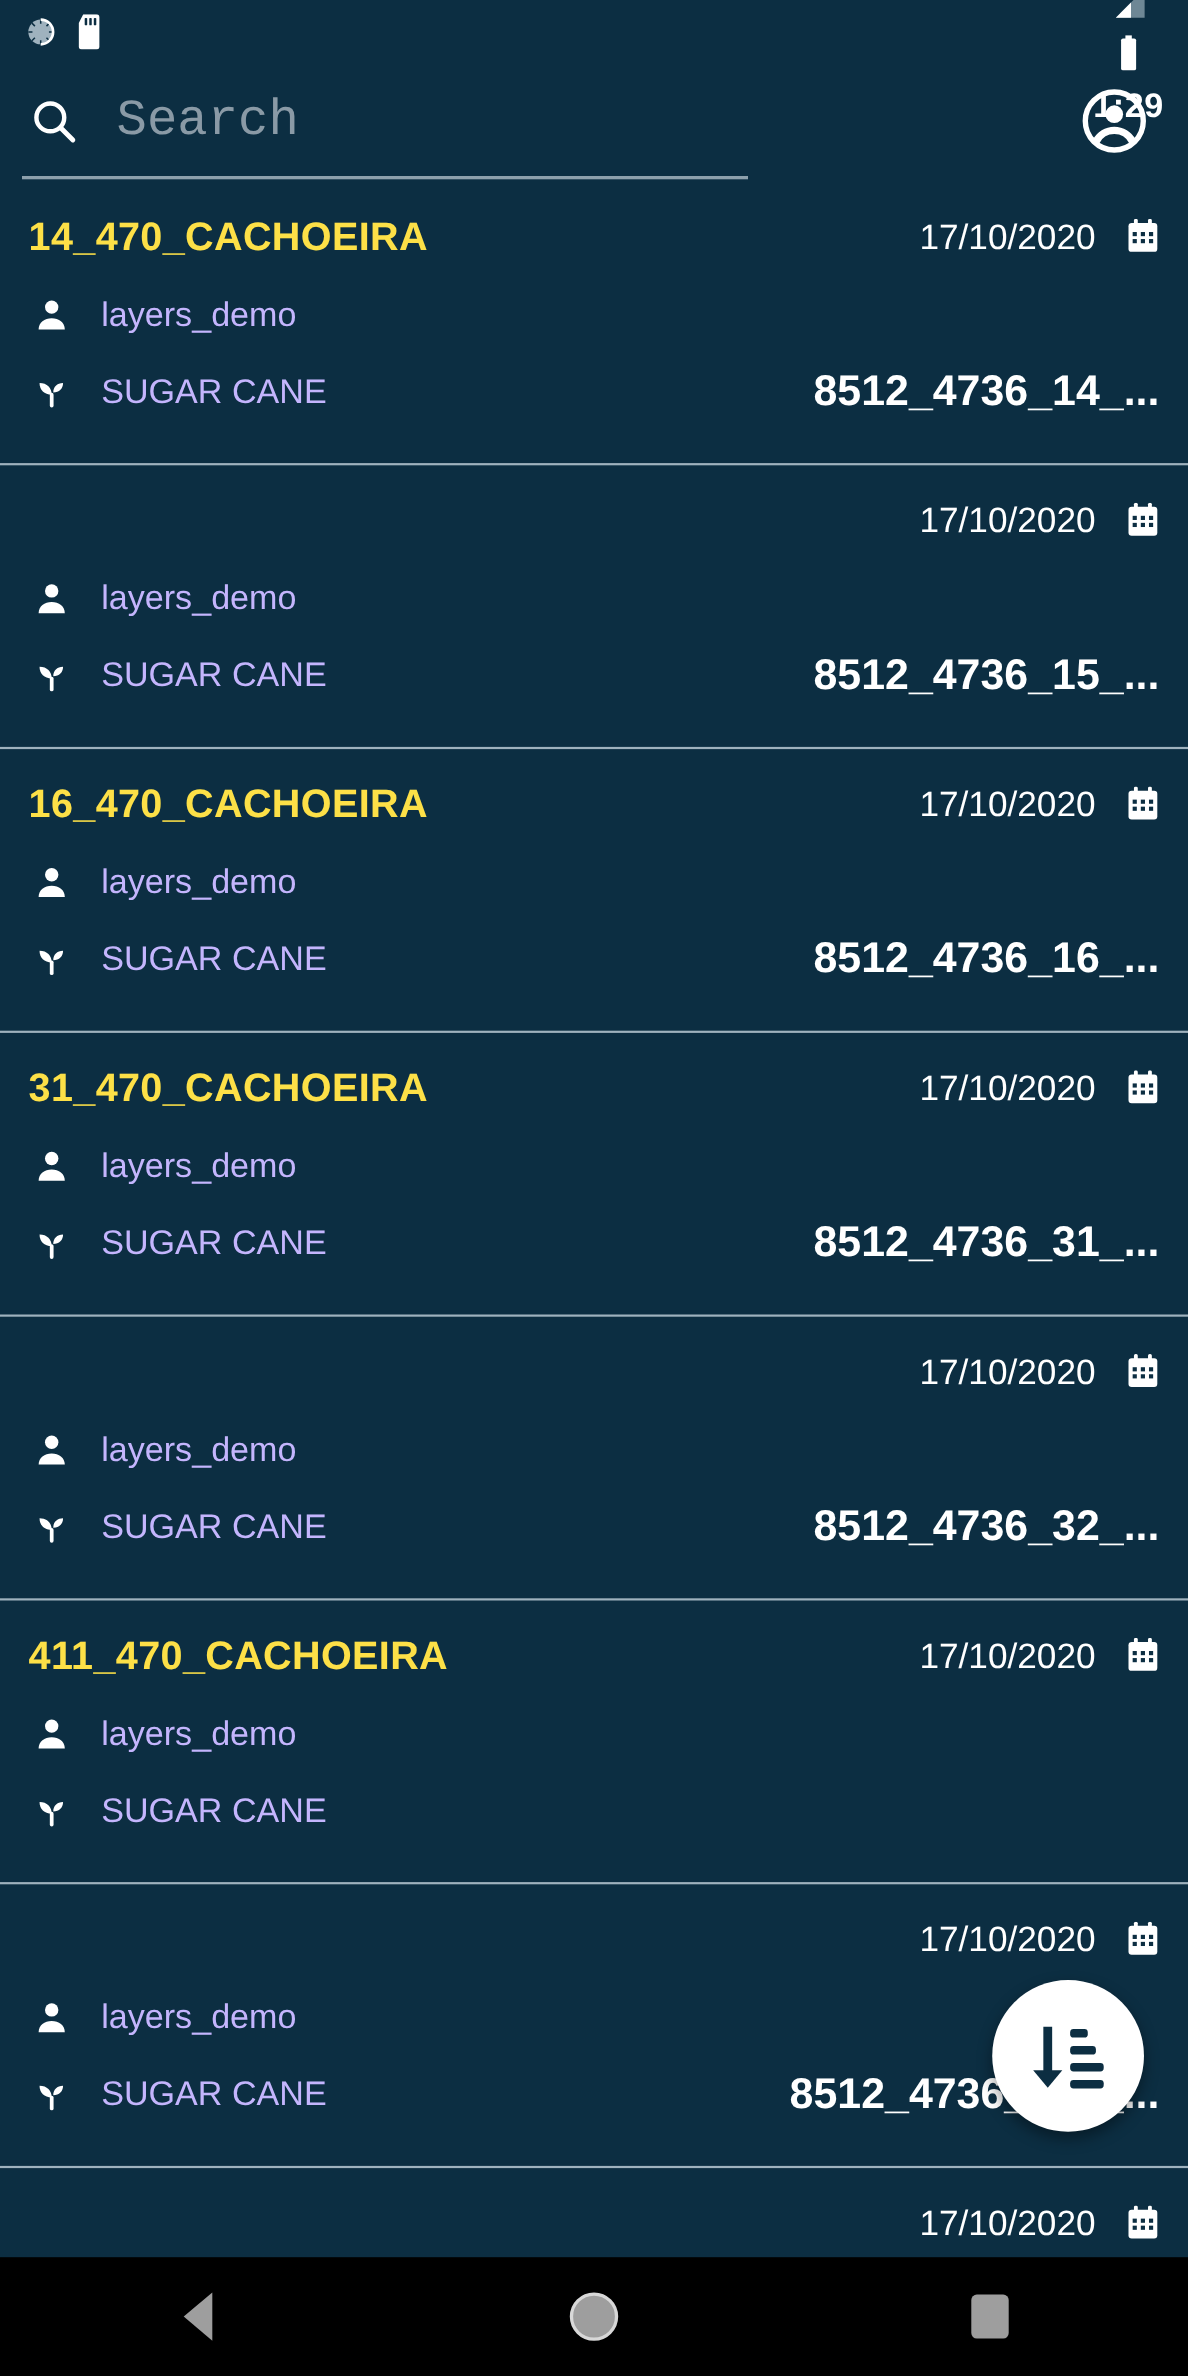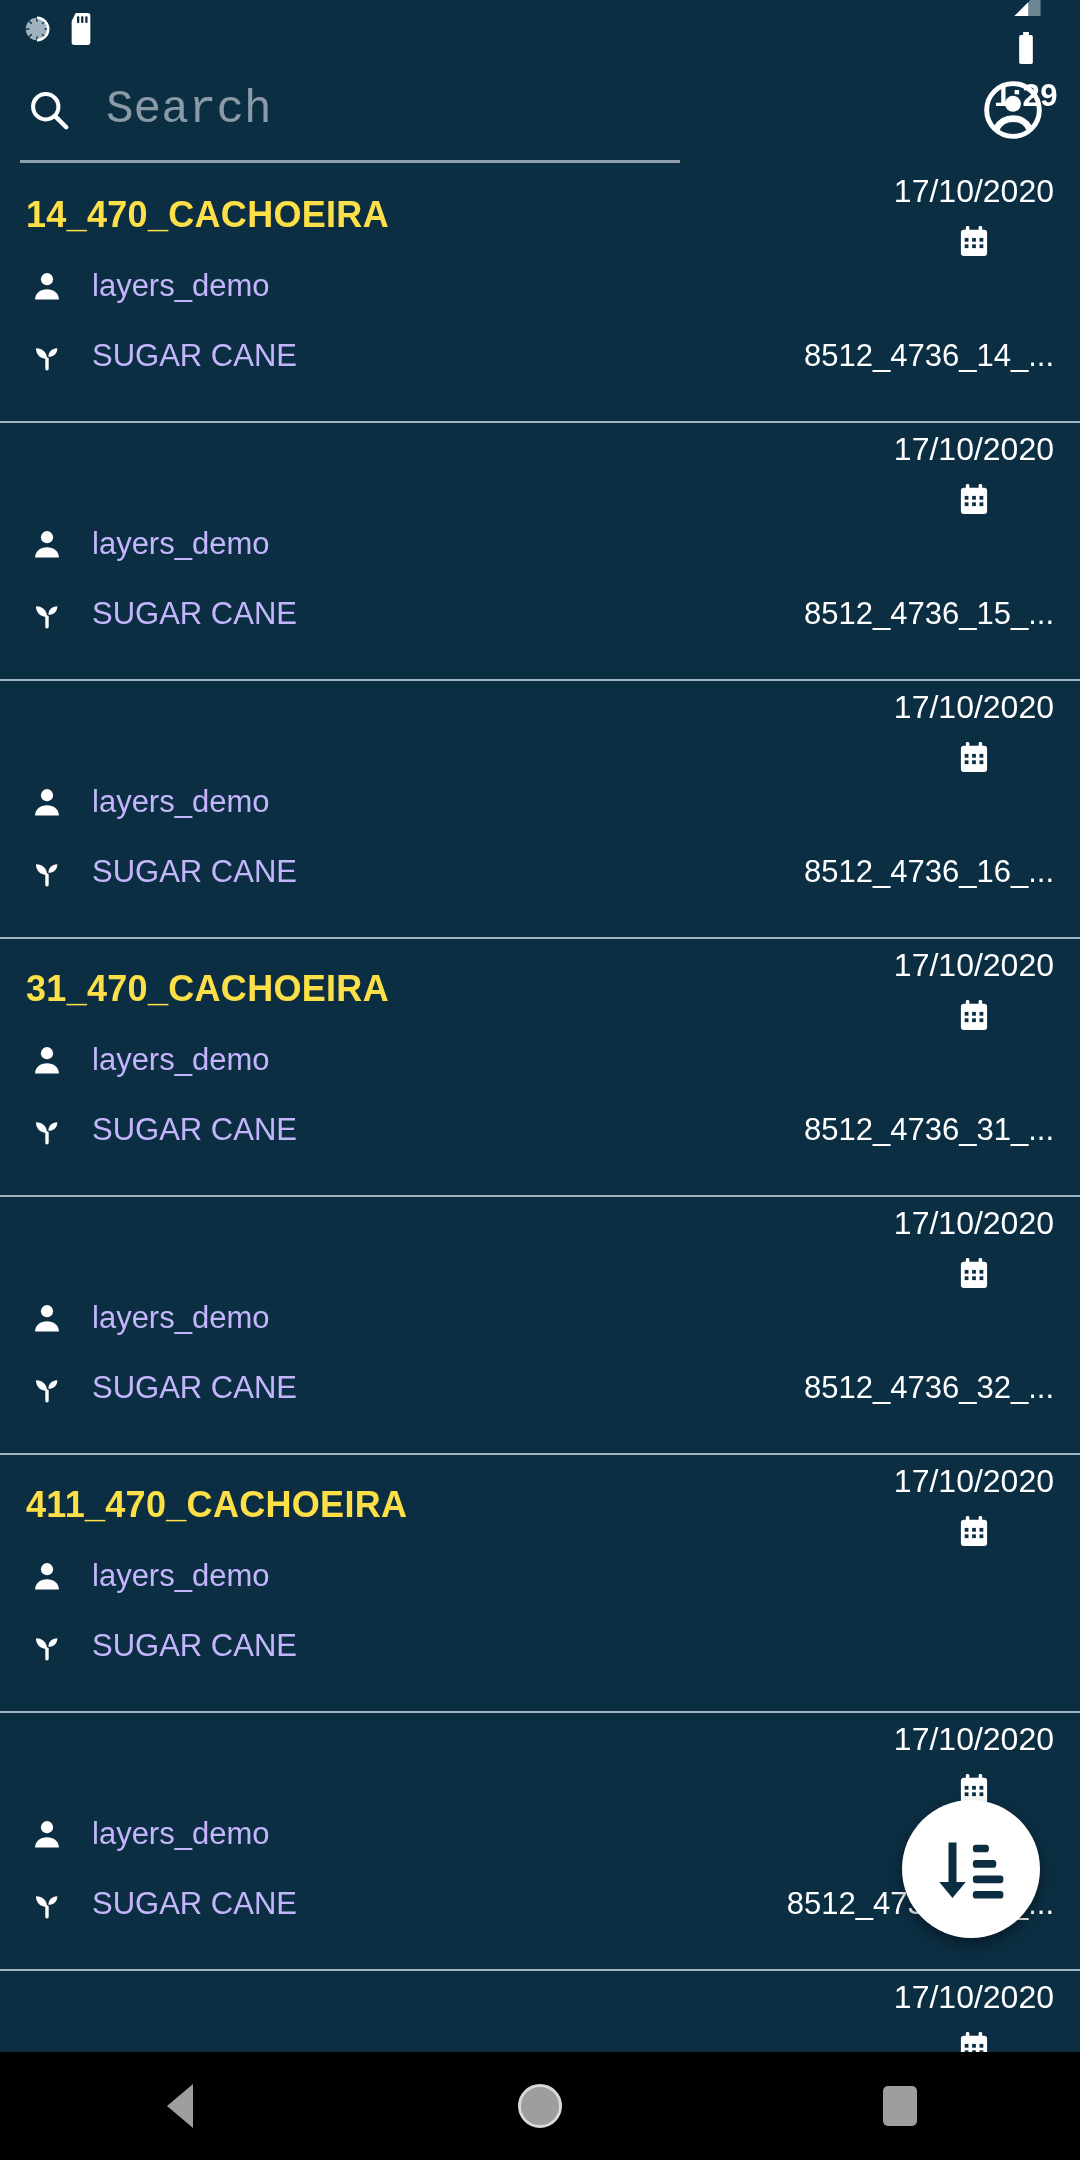--- a/index.html
+++ b/index.html
@@ -52,34 +52,34 @@
   }
   .row-top{
     position:relative; height:86px; display:flex; align-items:center;
     padding-top:14px;
   }
   .row-title{
     font-size:36px; font-weight:bold; color:#fde047; letter-spacing:.3px;
     white-space:nowrap;
   }
   .row-date-wrap{
-    margin-left:auto; display:flex; align-items:center; gap:16px;flex-direction:column;
+    margin-left:auto; display:flex; align-items:center; gap:28px;
   }
   .row-date{ font-size:32px; color:#ffffff; }
   .cal-icon{ width:30px; height:32px; }
 
   .row-line{
     display:flex; align-items:center; height:70px; padding-left:4px;
   }
   .row-line .line-ico{ width:40px; flex:0 0 40px; display:flex; align-items:center; }
   .row-line .line-txt{
     font-size:31px; color:#c4b5fd; margin-left:22px; white-space:nowrap;
   }
   .row-line .line-right{
-    margin-left:auto; font-size:31px; color:#ffffff; white-space:nowrap;
+    margin-left:auto; font-size:39px; color:#ffffff; white-space:nowrap;font-weight:bold;
   }
 
   
   .fab{
     position:absolute; right:40px; bottom:222px;
     width:138px; height:138px; border-radius:50%;
     background:#ffffff; display:flex; align-items:center; justify-content:center;
     box-shadow:0 6px 14px rgba(0,0,0,.4);
   }
 
@@ -251,20 +251,21 @@
             <path d="M13 12.6c0-3.6 2.4-6.1 6.3-6.1 0 3.6-2.4 6.1-6.3 6.1z" fill="#ffffff"></path>
           </svg>
         </span>
         <span class="line-txt">SUGAR CANE</span>
         <span class="line-right">8512_4736_15_...</span>
       </div>
     </div>
 
     <div class="row">
       <div class="row-top">
+        <span class="row-title">16_470_CACHOEIRA</span>
         <span class="row-date-wrap">
           <span class="row-date">17/10/2020</span>
           <span class="cal-icon ico">
             <svg width="30" height="32" viewBox="0 0 20 22">
               <rect x="1" y="2.6" width="18" height="18" rx="2" fill="#ffffff"></rect>
               <rect x="4.4" y="0" width="2.4" height="4.4" rx="1" fill="#ffffff"></rect>
               <rect x="13.2" y="0" width="2.4" height="4.4" rx="1" fill="#ffffff"></rect>
               <g fill="#0c2e42">
                 <rect x="3.6" y="8.2" width="2.6" height="2.6"></rect>
                   <rect x="8.7" y="8.2" width="2.6" height="2.6"></rect>

